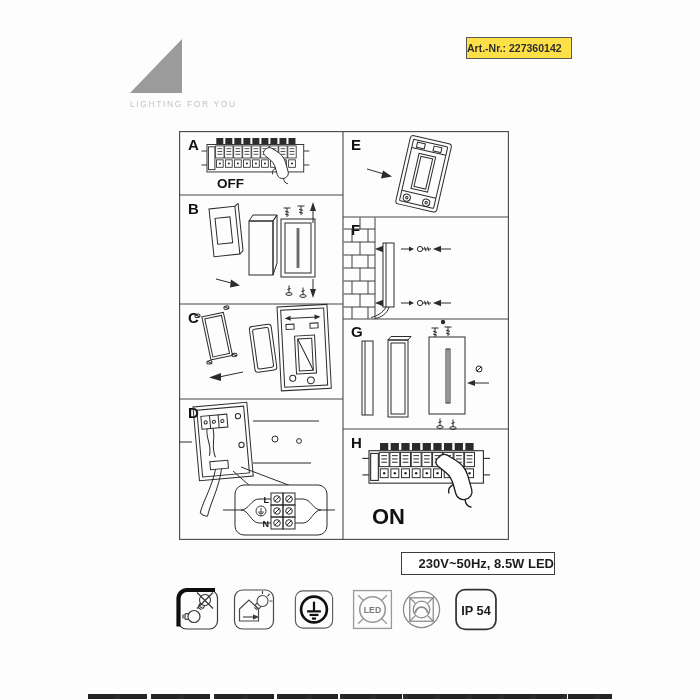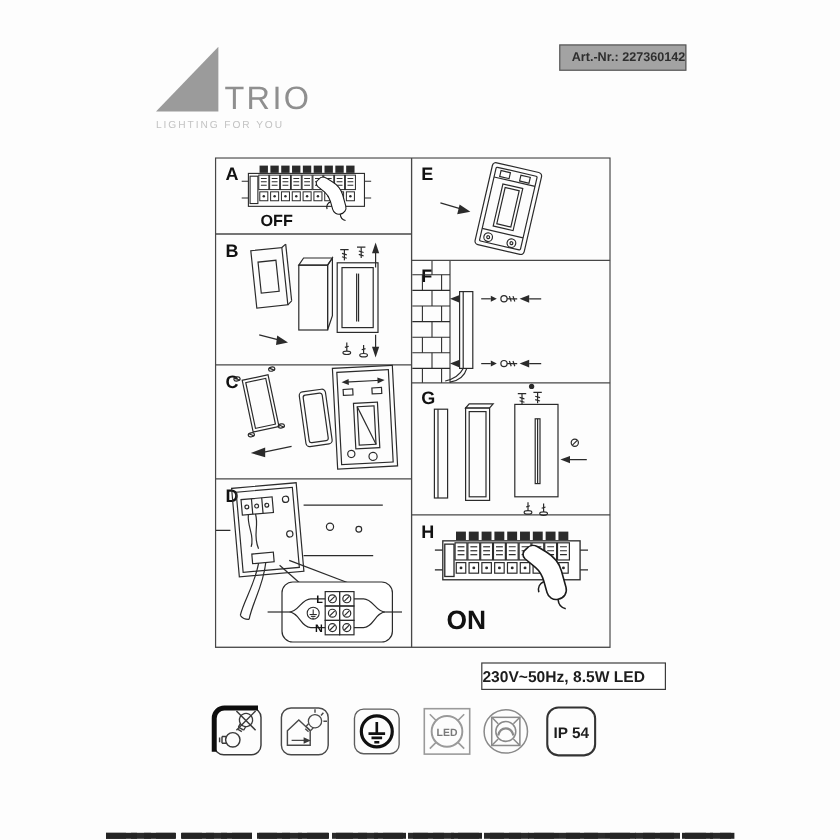--- a/index.html
+++ b/index.html
@@ -4,23 +4,23 @@
 <style>
   html,body{margin:0;padding:0;background:#e8e8e8;}
   .page{position:relative;width:700px;height:700px;background:#fdfdfd;overflow:hidden;
         font-family:"Liberation Sans",sans-serif;}
   .abs{position:absolute;}
   
   .brand{color:#8f8f8f;font-size:27px;letter-spacing:2px;}
   .tagline{color:#c3c3c3;font-size:8.5px;letter-spacing:1.6px;}
   
   .artbox{border:1.2px solid #5a5a5a;width:104px;height:20px;line-height:20px;
-          text-align:right;font-size:10.5px;font-weight:bold;color:#2e2e2e;background:#a3a3a3;}
+          text-align:left;font-size:10.5px;font-weight:bold;color:#2e2e2e;background:#fde047;}
   .specbox{border:1.5px solid #3c3c3c;width:152px;height:21px;line-height:21px;
-           text-align:left;font-size:13px;font-weight:bold;color:#1d1d1d;background:#fff;}
+           text-align:right;font-size:13px;font-weight:bold;color:#1d1d1d;background:#fff;}
   svg text{font-family:"Liberation Sans",sans-serif;}
   .icon{position:absolute;top:587px;width:44px;height:45px;}
   .pagecut{height:5px;background-image:
       repeating-linear-gradient(90deg,#242424 0 26px,rgba(0,0,0,0) 26px 32px),
       repeating-linear-gradient(90deg,#2a2a2a 0 17px,rgba(0,0,0,0) 17px 21px);}
 </style>
 </head>
 <body>
 
 <div class="page">
@@ -87,21 +87,20 @@
           <line x1="2.8" y1="5.4" x2="2.8" y2="9"></line>
         <line x1="-2.8" y1="9" x2="2.8" y2="9"></line>
           <line x1="-2" y1="11" x2="2" y2="11"></line>
       </g>
     </defs>
   </svg>
 
   <svg class="abs" style="left:130px;top:39px" width="54" height="55">
     <polygon points="52,0 52,54 0,54" fill="#9b9b9b"></polygon>
   </svg>
-  <div class="abs brand" style="left:187px;top:67px">TRIO</div>
   <div class="abs tagline" style="left:130px;top:99px">LIGHTING FOR YOU</div>
 
   <div class="abs artbox" style="left:466px;top:37px">Art.-Nr.: 227360142</div>
 
   <svg class="abs" style="left:179px;top:131px" width="330" height="409" viewBox="0 0 330 409">
     <g stroke="#474747" stroke-width="1.1" fill="none">
       <rect x="0.6" y="0.6" width="328.8" height="407.8"></rect>
       <line x1="164" y1="0.6" x2="164" y2="408.4"></line>
       <line x1="0.6" y1="64" x2="164" y2="64"></line>
       <line x1="0.6" y1="173" x2="164" y2="173"></line>

